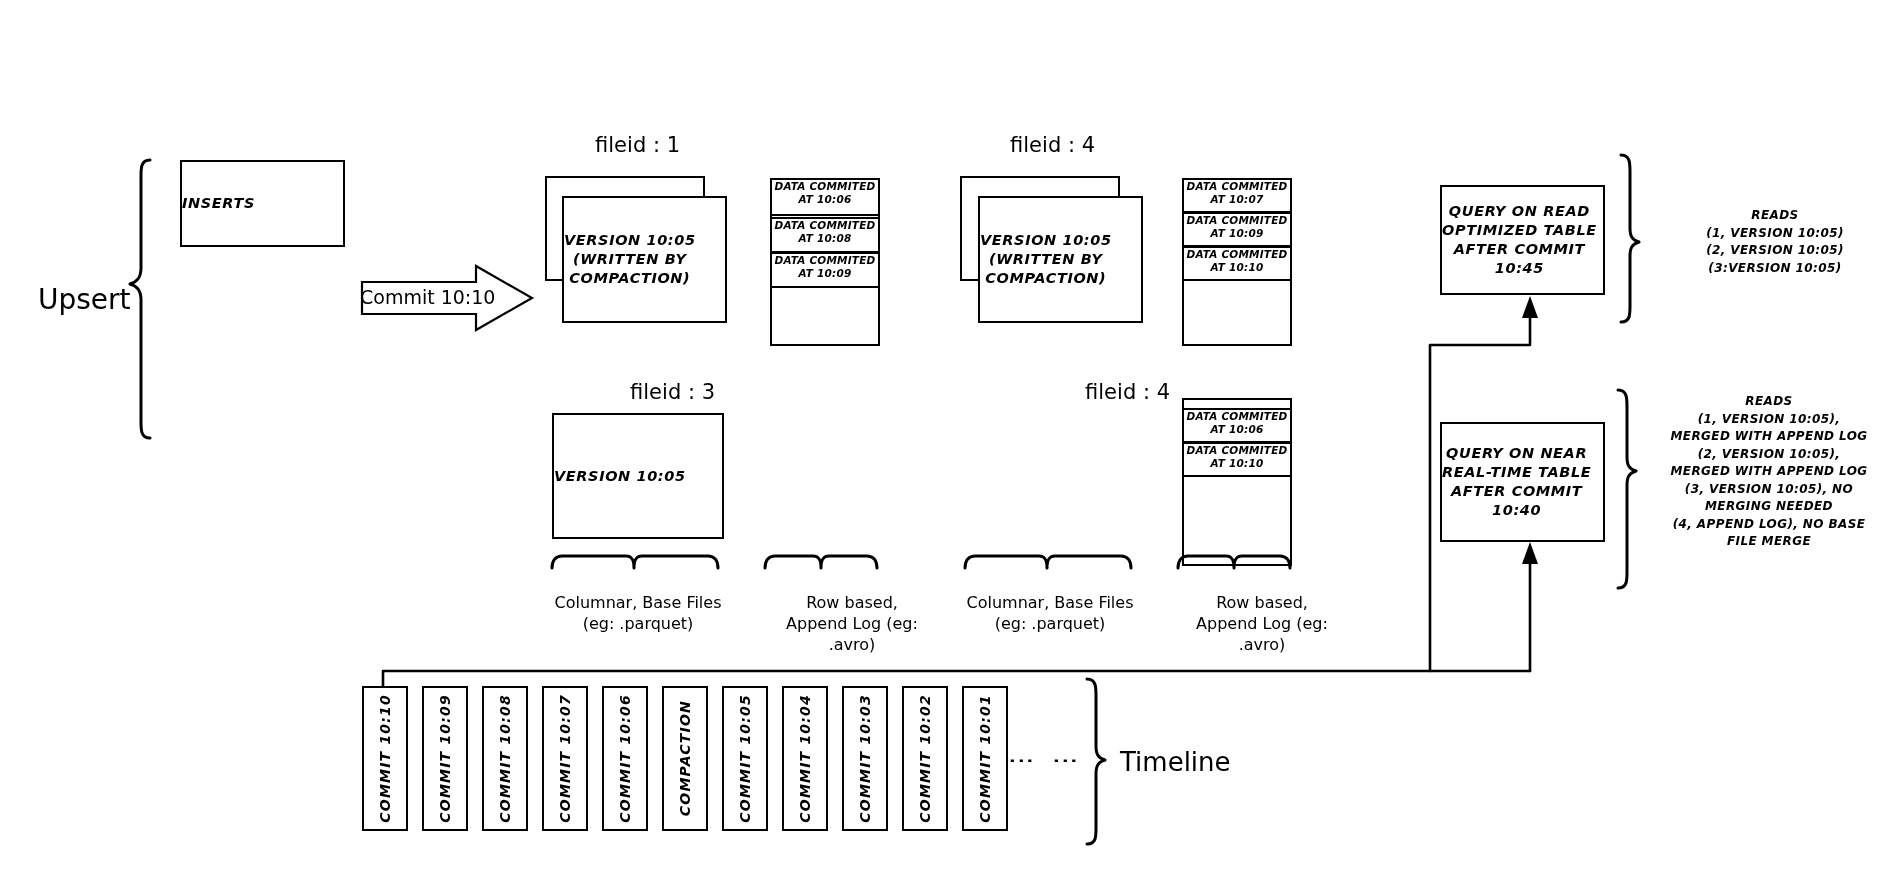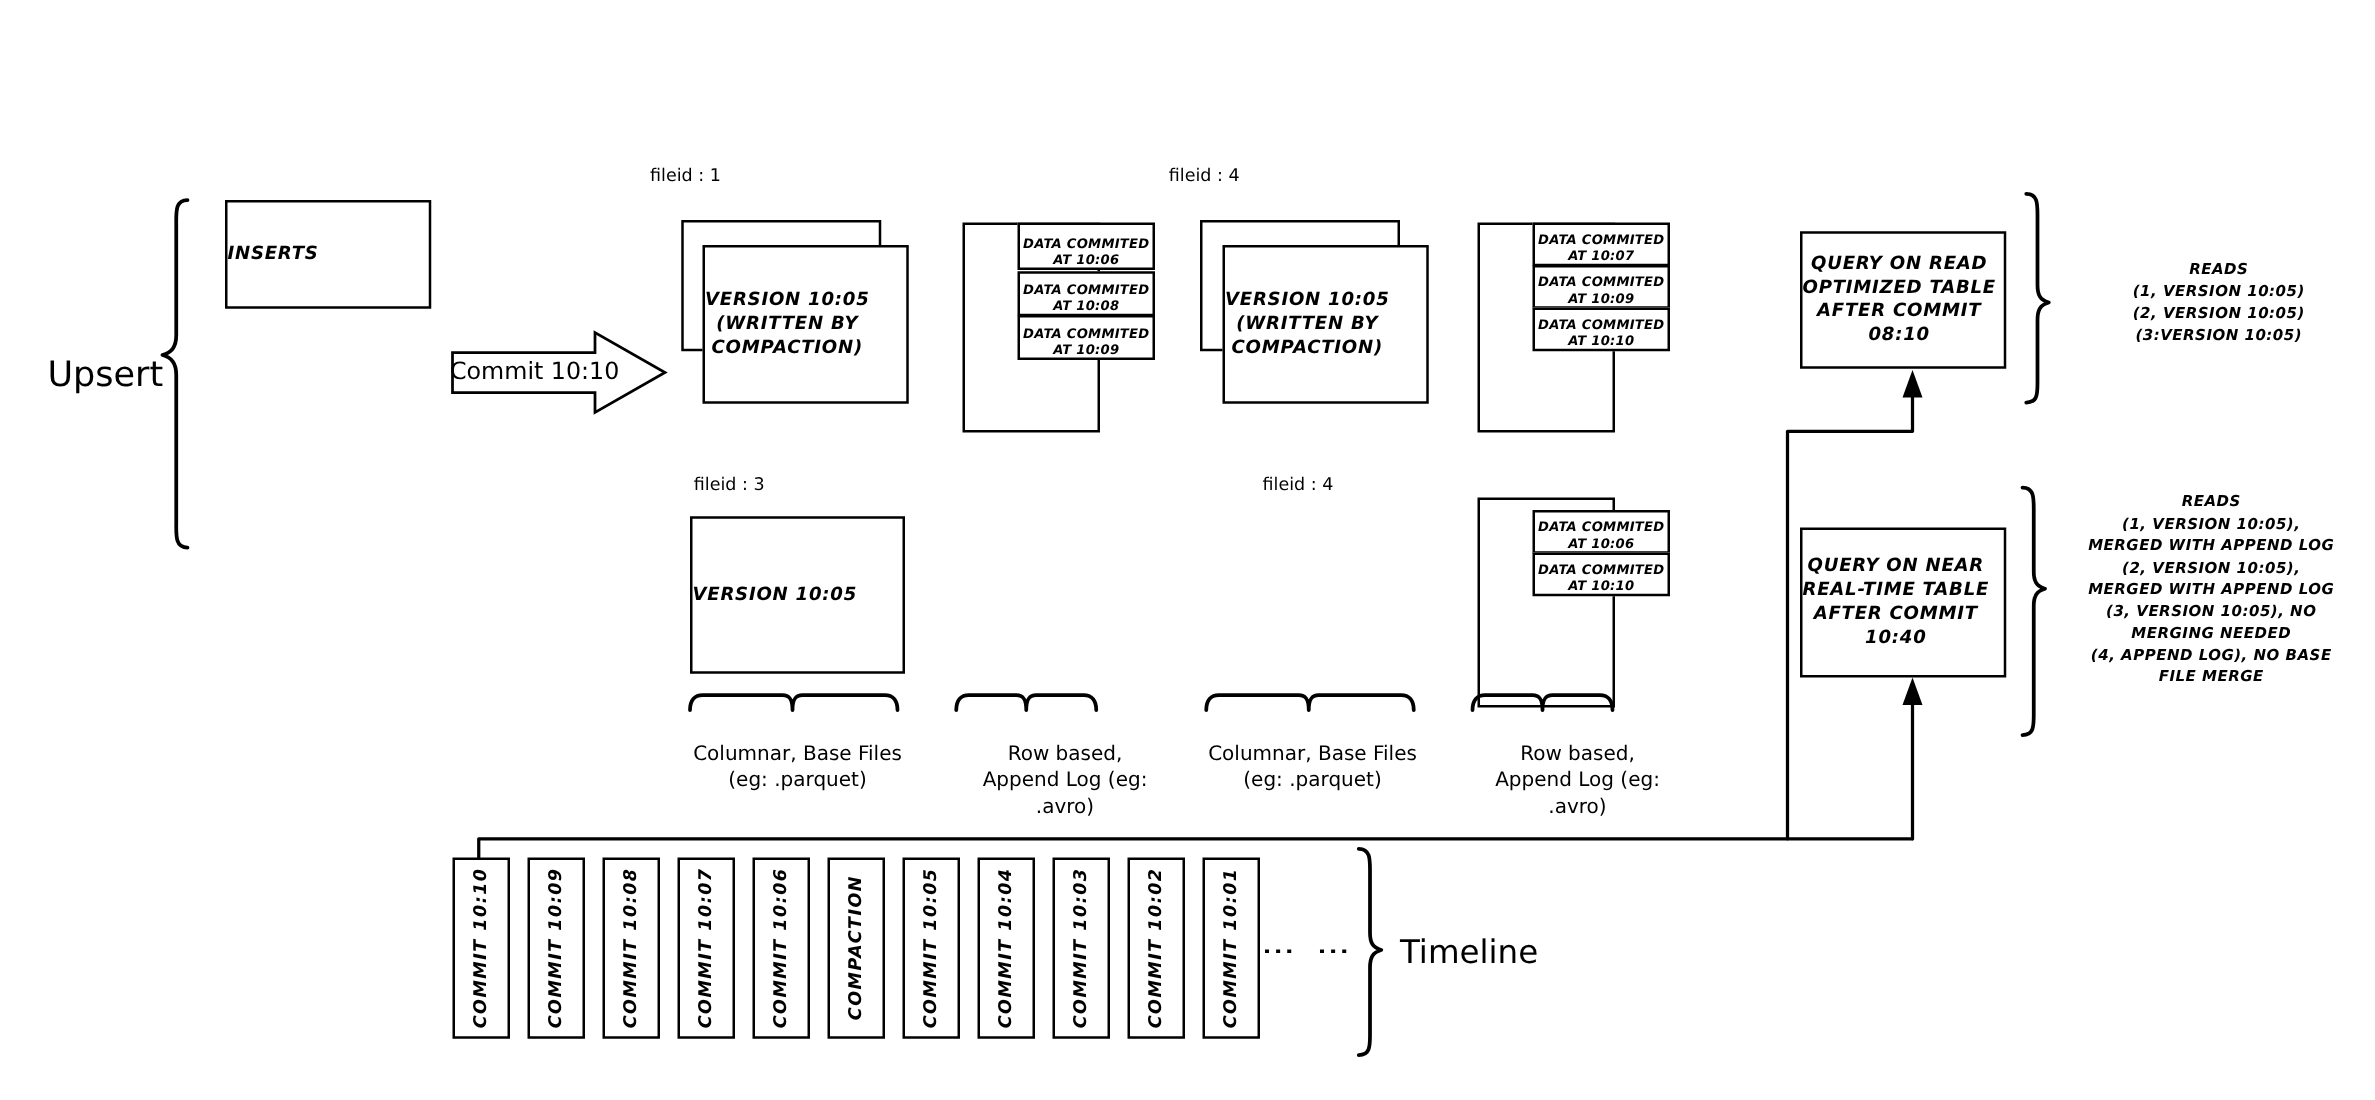--- a/index.html
+++ b/index.html
@@ -17,22 +17,22 @@
   
   .title{
     font-family:"DejaVu Sans", sans-serif;
     font-size:25px;
     letter-spacing:.4px;
     text-align:center;
     white-space:nowrap;
   }
   .plain{
     font-family:"DejaVu Sans", sans-serif;
-    font-size:14px;
-    text-align:left;
+    font-size:21px;
+    text-align:right;
     white-space:nowrap;
   }
   .caption{
     font-family:"DejaVu Sans", sans-serif;
     font-size:16px;
     line-height:21px;
     text-align:center;
   }
   .boxy{
     font-family:"DejaVu Sans", sans-serif;
@@ -67,23 +67,22 @@
   .box{
     border:2.5px solid #000;
     background:#fff;
     box-sizing:border-box;
     display:flex;align-items:center;justify-content:flex-start;
   }
   .logcell{
     border:2.5px solid #000;
     background:#fff;
     box-sizing:border-box;
-    display:flex;align-items:flex-end;justify-content:center;
+    display:flex;align-items:flex-start;justify-content:center;
     position:absolute;
-    margin-left:44px;
   }
   .logframe{
     border:2.5px solid #000;
     background:#fff;
     box-sizing:border-box;
     position:absolute;
   }
 
   
   .chip{
@@ -206,21 +205,21 @@
   <div class="abs caption" style="left:940px;top:592px;width:220px;white-space:pre-line;">Columnar, Base Files
 (eg: .parquet)</div>
   <div class="abs caption" style="left:1172px;top:592px;width:180px;white-space:pre-line;">Row based,
 Append Log  (eg:
 .avro)</div>
 
   <div class="abs box" style="left:1440px;top:185px;width:165px;height:110px;">
     <span class="boxy" style="white-space:pre-line;">QUERY ON READ
 OPTIMIZED TABLE
 AFTER COMMIT
-08:10</span>
+10:45</span>
   </div>
 
   <div class="abs reads" style="left:1650px;top:207px;width:250px;">READS
 (1, VERSION 10:05)
 (2, VERSION 10:05)
 (3:VERSION 10:05)</div>
 
   <div class="abs box" style="left:1440px;top:422px;width:165px;height:120px;">
     <span class="boxy" style="white-space:pre-line;">QUERY ON NEAR
 REAL-TIME TABLE

